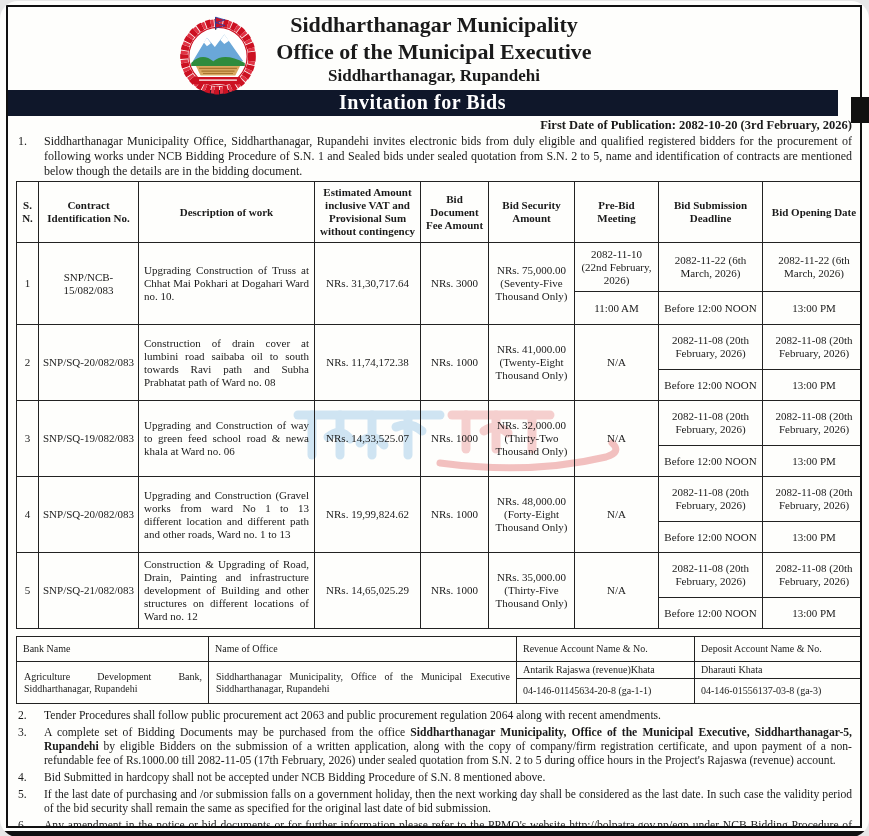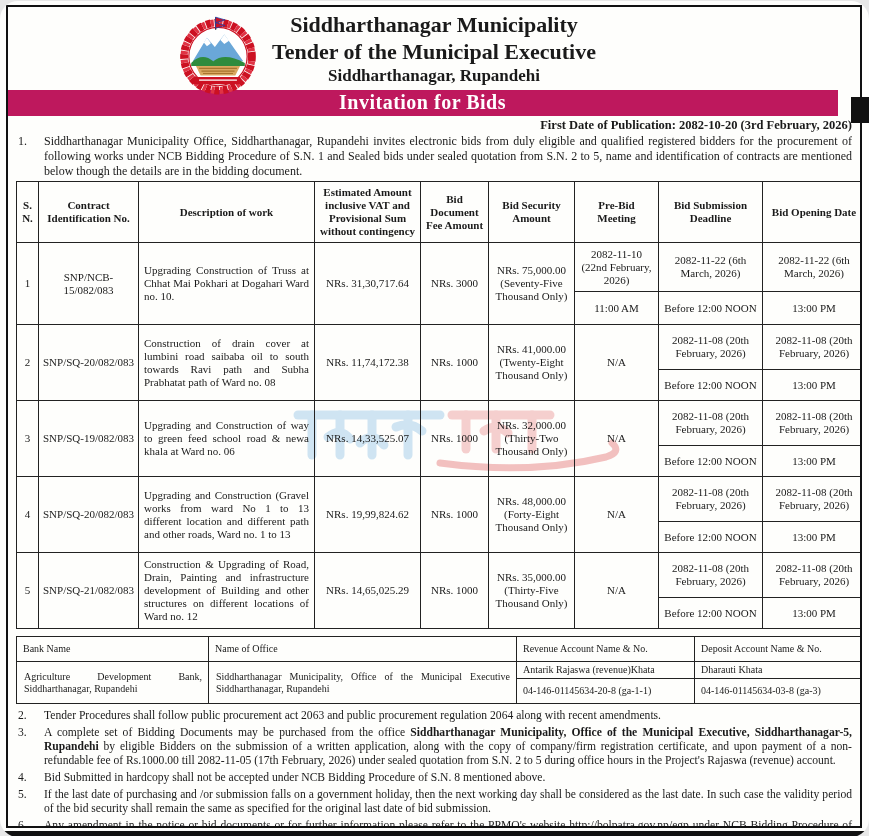--- a/index.html
+++ b/index.html
@@ -7,21 +7,21 @@
         font-family:"Liberation Serif", serif;color:#1a1a1a;overflow:hidden;border-radius:18px;}
   .frame{position:absolute;left:6px;right:7px;top:4px;bottom:9px;border:2px solid #111;
          box-sizing:border-box;padding:3px 8px 0 8px;z-index:2;overflow:hidden;}
   .bottom-bar{position:absolute;left:0;right:0;bottom:0;height:6px;background:#111;z-index:3;}
   
   .hdr{position:relative;text-align:center;padding-top:2px;}
   .logo{position:absolute;left:162px;top:4px;width:80px;height:82px;}
   .t1{font-size:22px;font-weight:bold;line-height:1.2;}
   .t2{font-size:22px;font-weight:bold;line-height:1.25;}
   .t3{font-size:17px;font-weight:bold;line-height:1.2;}
-  .banner{background:#be185d;color:#fff;text-align:center;font-size:20px;font-weight:bold;
+  .banner{background:#0f172a;color:#fff;text-align:center;font-size:20px;font-weight:bold;
           padding:1px 0 2px 0;margin:4px 14px 0 -9px;letter-spacing:.5px;}
   .corner{position:absolute;right:0;top:96px;width:18px;height:26px;background:#111;z-index:4;}
   .publine{text-align:right;font-weight:bold;font-size:12.5px;margin:2px 0 1px 0;}
   .numrow{display:flex;font-size:12px;line-height:1.22;margin:1px 0 3px 0;}
   .numrow .n{flex:none;width:26px;padding-left:2px;}
   .numrow .txt{flex:1;text-align:justify;}
   
   table{border-collapse:collapse;width:100%;table-layout:fixed;}
   .bidtbl td,.bidtbl th{border:1.6px solid #222;font-size:11px;padding:2px 3px;
         vertical-align:middle;text-align:center;overflow:hidden;line-height:1.18;}
@@ -82,21 +82,21 @@
         <path d="M53 33 L58 26 L64 34 L58 38 Z" fill="#ffffff"></path>
         <path d="M16 62 Q30 48 44 60 Q58 48 84 62 L84 66 L16 66 Z" fill="#2e8b3d"></path>
         <path d="M22 66 L78 66 L72 78 L28 78 Z" fill="#d9a75f"></path>
         <path d="M26 69 H74 M29 72.5 H71 M31 75.5 H69" stroke="#a8742f" stroke-width="1.4" fill="none"></path>
         <path d="M22 80 L78 80 L83 89 L17 89 Z" fill="#cc1122"></path>
         <path d="M26 84 H74" stroke="#ffffff" stroke-width="1.6" fill="none"></path>
         <path d="M47 4 V20" stroke="#333333" stroke-width="1.6"></path>
         <path d="M47 4 L59 7.5 L47 11 L59 14.5 L47 18 Z" fill="#cc1122" stroke="#2244aa" stroke-width="1"></path>
       </svg>
       <div class="t1">Siddharthanagar Municipality</div>
-      <div class="t2">Tender of the Municipal Executive</div>
+      <div class="t2">Office of the Municipal Executive</div>
       <div class="t3">Siddharthanagar, Rupandehi</div>
     </div>
 
     <div class="banner">Invitation for Bids</div>
 
     <div class="publine">First Date of Publication: 2082-10-20 (3rd February, 2026)</div>
 
     <div class="numrow">
       <span class="n">1.</span>
       <span class="txt">Siddharthanagar Municipality Office, Siddharthanagar, Rupandehi invites electronic bids from duly eligible and qualified registered bidders for the procurement of following works under NCB Bidding Procedure of S.N. 1 and Sealed bids under sealed quotation from S.N. 2 to 5, name and identification of contracts are mentioned below though the details are in the bidding document.</span>
@@ -225,21 +225,21 @@
         <th>Deposit Account Name &amp; No.</th>
       </tr>
       <tr>
         <td rowspan="2" class="justify bk-a">Agriculture Development Bank, Siddharthanagar, Rupandehi</td>
         <td rowspan="2" class="justify">Siddharthanagar Municipality, Office of the Municipal Executive Siddharthanagar, Rupandehi</td>
         <td>Antarik Rajaswa (revenue)Khata</td>
         <td>Dharauti Khata</td>
       </tr>
       <tr>
         <td class="bk-b">04-146-01145634-20-8 (ga-1-1)</td>
-        <td>04-146-01145634-03-8 (ga-3)</td>
+        <td>04-146-01556137-03-8 (ga-3)</td>
       </tr>
     </tbody>
       </table>
 
     <div class="notes">
       <div class="note">
         <span class="n">2.</span>
         <span class="txt">Tender Procedures shall follow public procurement act 2063 and public procurement regulation 2064 along with recent amendments.</span>
       </div>
       <div class="note">

